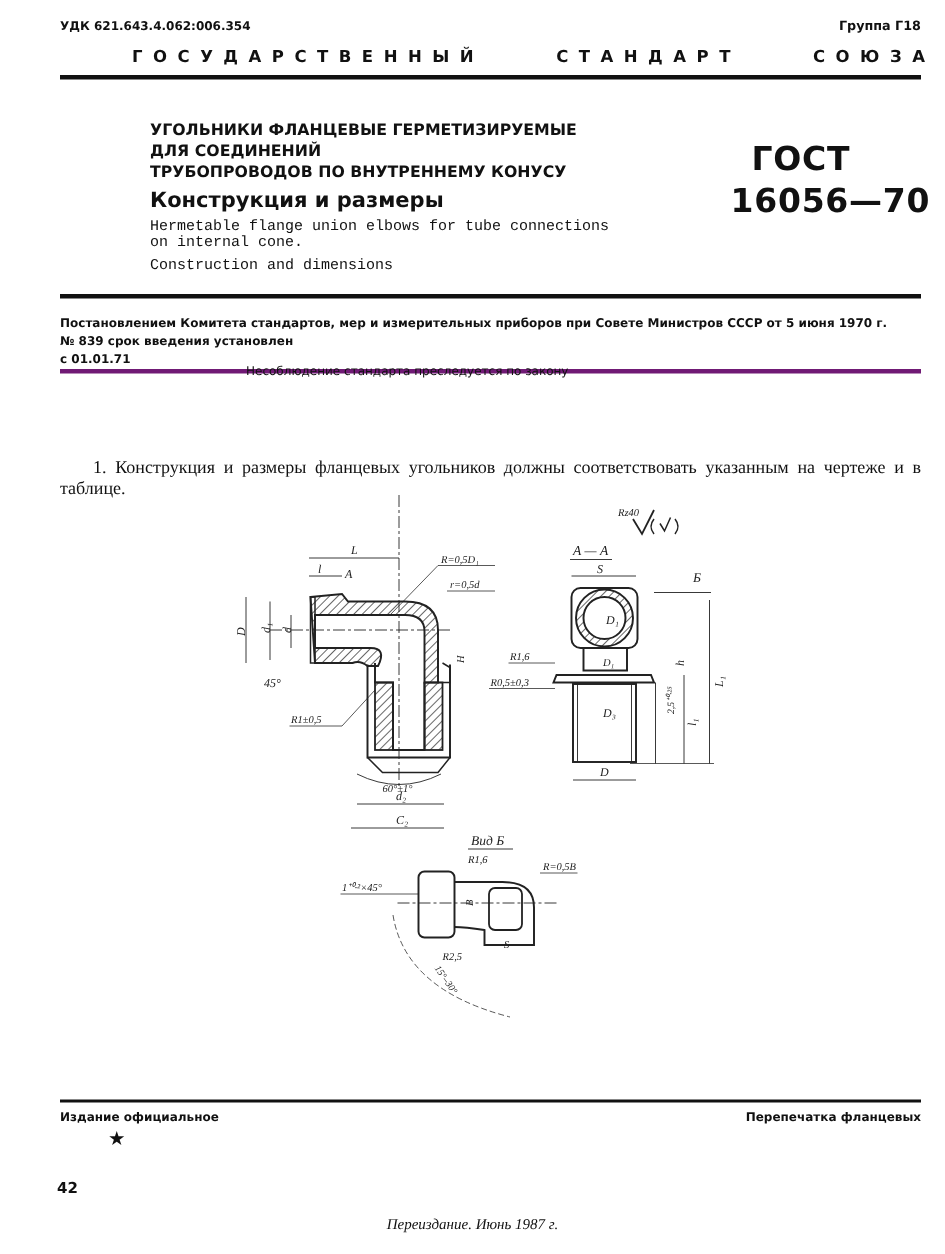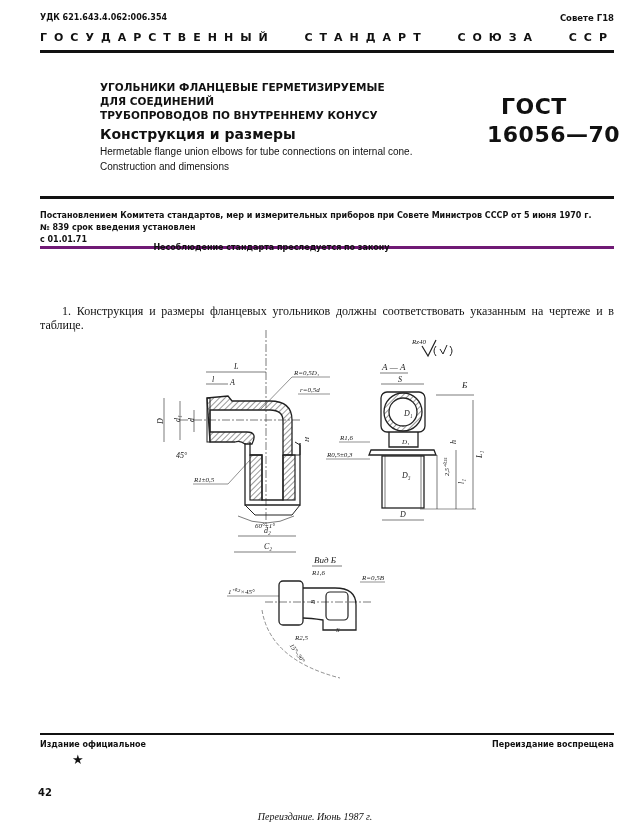--- a/index.html
+++ b/index.html
@@ -1,44 +1,44 @@
 <!DOCTYPE html>
 <html><head>
 <meta charset="utf-8">
 <style>
   html, body { margin:0; padding:0; background:#fff; }
   body { width:630px; height:836px; position:relative; overflow:hidden; color:#111; font-family:"DejaVu Sans", sans-serif; }
   .abs { position:absolute; }
   .udk { left:40px; top:13px; font-size:8px; font-weight:bold; }
   .group { right:16px; top:13px; font-size:8.5px; font-weight:bold; }
   .banner { left:40px; right:16px; top:31px; display:flex; justify-content:space-between; font-size:11px; font-weight:bold; letter-spacing:0; }
-  .banner span { letter-spacing:7px; }
+  .banner span { letter-spacing:7px;margin-left:48px; }
   .rule { left:40px; right:16px; height:3px; background:#111; }
   .title-block { left:100px; top:80px; width:320px; text-align:left; }
   .title-block .t { font-size:10.5px; font-weight:bold; line-height:14px; }
   .title-block .sub { font-size:14px; font-weight:bold; margin-top:4px; }
-  .title-block .en { font-family:Liberation Sans, sans-serif; font-size:10px; line-height:11px; margin-top:4px; }
+  .title-block .en { font-family:Liberation Mono, monospace; font-size:10px; line-height:11px; margin-top:4px; }
   .gost { left:487px; top:93px; font-size:22px; font-weight:bold; line-height:28px; text-align:left; letter-spacing:0.5px; }
   .decree { left:40px; right:16px; top:210px; font-size:8px; font-weight:bold; line-height:12px; }
   .decree .row2 { display:flex; justify-content:center;flex-direction:column; }
   .decree .date { border-bottom:3px solid #701a75; }
-  .law { left:0; width:543px; top:243px; text-align:center; font-size:8px; font-weight:bold; }
+  .law { left:0; width:543px; top:243px; text-align:center; font-size:8px; font-weight:normal; }
   .para { left:40px; right:16px; top:272px; font-family:"Liberation Serif", serif; font-size:12px; line-height:14px; text-indent:22px; text-align:justify;margin-top:32px; }
   .drawing { left:150px; top:320px; }
   .foot-left { left:40px; top:740px; font-size:8px; font-weight:bold; }
   .foot-right { right:16px; top:740px; font-size:8px; font-weight:bold; }
   .star { left:72px; top:752px; font-size:13px; }
   .reissue { left:0; width:630px; top:770px; text-align:center; font-family:"Liberation Serif", serif; font-style:italic; font-size:10px;margin-top:41px; }
   .page-no { left:38px; top:787px; font-size:10px; font-weight:bold; }
 </style>
 </head>
 <body>
 
 <div class="abs udk">УДК 621.643.4.062:006.354</div>
-<div class="abs group">Совете Г18</div>
+<div class="abs group">Группа Г18</div>
 
 <div class="abs banner">
   <span>ГОСУДАРСТВЕННЫЙ</span>
   <span>СТАНДАРТ</span>
   <span>СОЮЗА</span>
   <span>ССР</span>
 </div>
 <div class="abs rule" style="top:50px;"></div>
 
 <div class="abs title-block">
@@ -176,16 +176,16 @@
     <text x="310" y="605" fill="#222" stroke="none" font-size="7" transform="rotate(-90 312 602)">B</text>
     <text x="295" y="640" fill="#222" stroke="none" font-size="7">R2,5</text>
     <text x="336" y="632" fill="#222" stroke="none" font-size="7">S</text>
     <path d="M262 610 Q270 660 340 678" stroke-width="0.5" stroke-dasharray="4 2"></path>
     <text x="282" y="650" fill="#222" stroke="none" font-size="6.5" transform="rotate(55 290 655)">15°–30°</text>
   </g>
 </svg>
 
 <div class="abs rule" style="top:733px; height:2px;"></div>
 <div class="abs foot-left">Издание официальное</div>
-<div class="abs foot-right">Переиздание воспрещена</div>
+<div class="abs foot-right">Перепечатка фланцевых</div>
 <div class="abs star">★</div>
 <div class="abs reissue">Переиздание. Июнь 1987 г.</div>
 <div class="abs page-no">42</div>
 
 </body></html>

